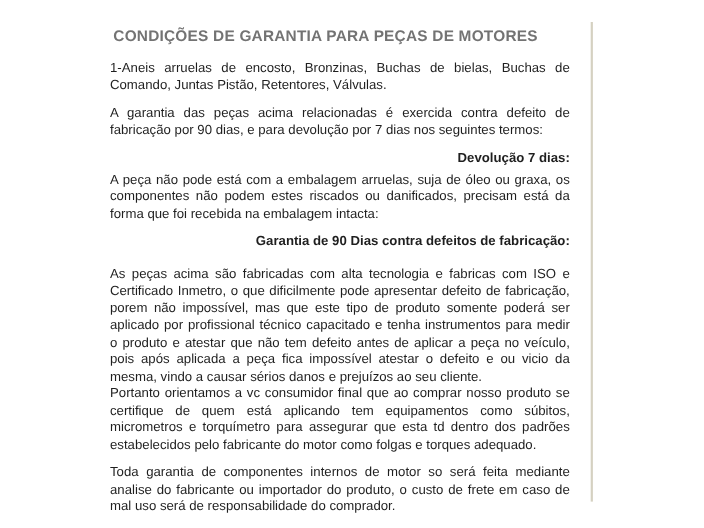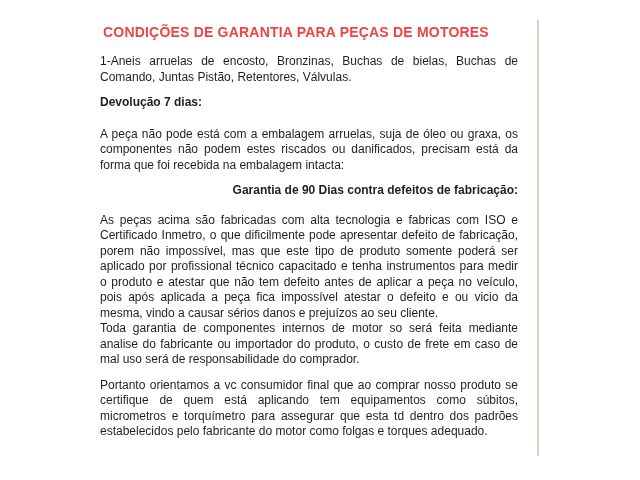--- a/index.html
+++ b/index.html
@@ -19,34 +19,34 @@
     position: absolute;
     left: 100px;
     top: 24px;
     width: 418px;
   }
   .doc-title {
     font-size: 14px;
     font-weight: bold;
     line-height: 16px;
     margin: 0 0 14px 3px;
-    color: #ef4444;
+    color: #737373;
     letter-spacing: 0.2px;
     white-space: nowrap;
   }
   p {
     font-size: 12px;
     line-height: 15.5px;
     margin: 0 0 10px 0;
     text-align: justify;
   }
   p.heading {
     font-weight: bold;
-    margin-bottom: 16px;
-    text-align: left;
+    margin-bottom: 4px;
+    text-align: right;
   }
   p.heading-gap {
     font-weight: bold;
     margin-bottom: 14px;
     text-align: right;
   }
   p.no-gap {
     margin-bottom: 0;
   }
   .divider-line {
@@ -60,28 +60,29 @@
 </style>
 </head>
 <body>
 
 <div class="content">
 
   <h1 class="doc-title">CONDIÇÕES DE GARANTIA PARA PEÇAS DE MOTORES</h1>
 
   <p>1-Aneis arruelas de encosto, Bronzinas, Buchas de bielas, Buchas de Comando, Juntas Pistão, Retentores, Válvulas.</p>
 
+  <p>A garantia das peças acima relacionadas é exercida contra defeito de fabricação por 90 dias, e para devolução por 7 dias nos seguintes termos:</p>
 
   <p class="heading">Devolução 7 dias:</p>
 
   <p>A peça não pode está com a embalagem arruelas, suja de óleo ou graxa, os componentes não podem estes riscados ou danificados, precisam está da forma que foi recebida na embalagem intacta:</p>
 
   <p class="heading-gap">Garantia de 90 Dias contra defeitos de fabricação:</p>
 
   <p class="no-gap">As peças acima são fabricadas com alta tecnologia e fabricas com ISO e Certificado Inmetro, o que dificilmente pode apresentar defeito de fabricação, porem não impossível, mas que este tipo de produto somente poderá ser aplicado por profissional técnico capacitado e tenha instrumentos para medir o produto e atestar que não tem defeito antes de aplicar a peça no veículo, pois após aplicada a peça fica impossível atestar o defeito e ou vicio da mesma, vindo a causar sérios danos e prejuízos ao seu cliente.</p>
 
+  <p>Portanto orientamos a vc consumidor final que ao comprar nosso produto se certifique de quem está aplicando tem equipamentos como súbitos, micrometros e torquímetro para assegurar que esta td dentro dos padrões estabelecidos pelo fabricante do motor como folgas e torques adequado.</p>
+
   <p>Toda garantia de componentes internos de motor so será feita mediante analise do fabricante ou importador do produto, o custo de frete em caso de mal uso será de responsabilidade do comprador.</p>
-
-  <p>Portanto orientamos a vc consumidor final que ao comprar nosso produto se certifique de quem está aplicando tem equipamentos como súbitos, micrometros e torquímetro para assegurar que esta td dentro dos padrões estabelecidos pelo fabricante do motor como folgas e torques adequado.</p>
 
 </div>
 
 <div class="divider-line"></div>
 
 </body></html>

